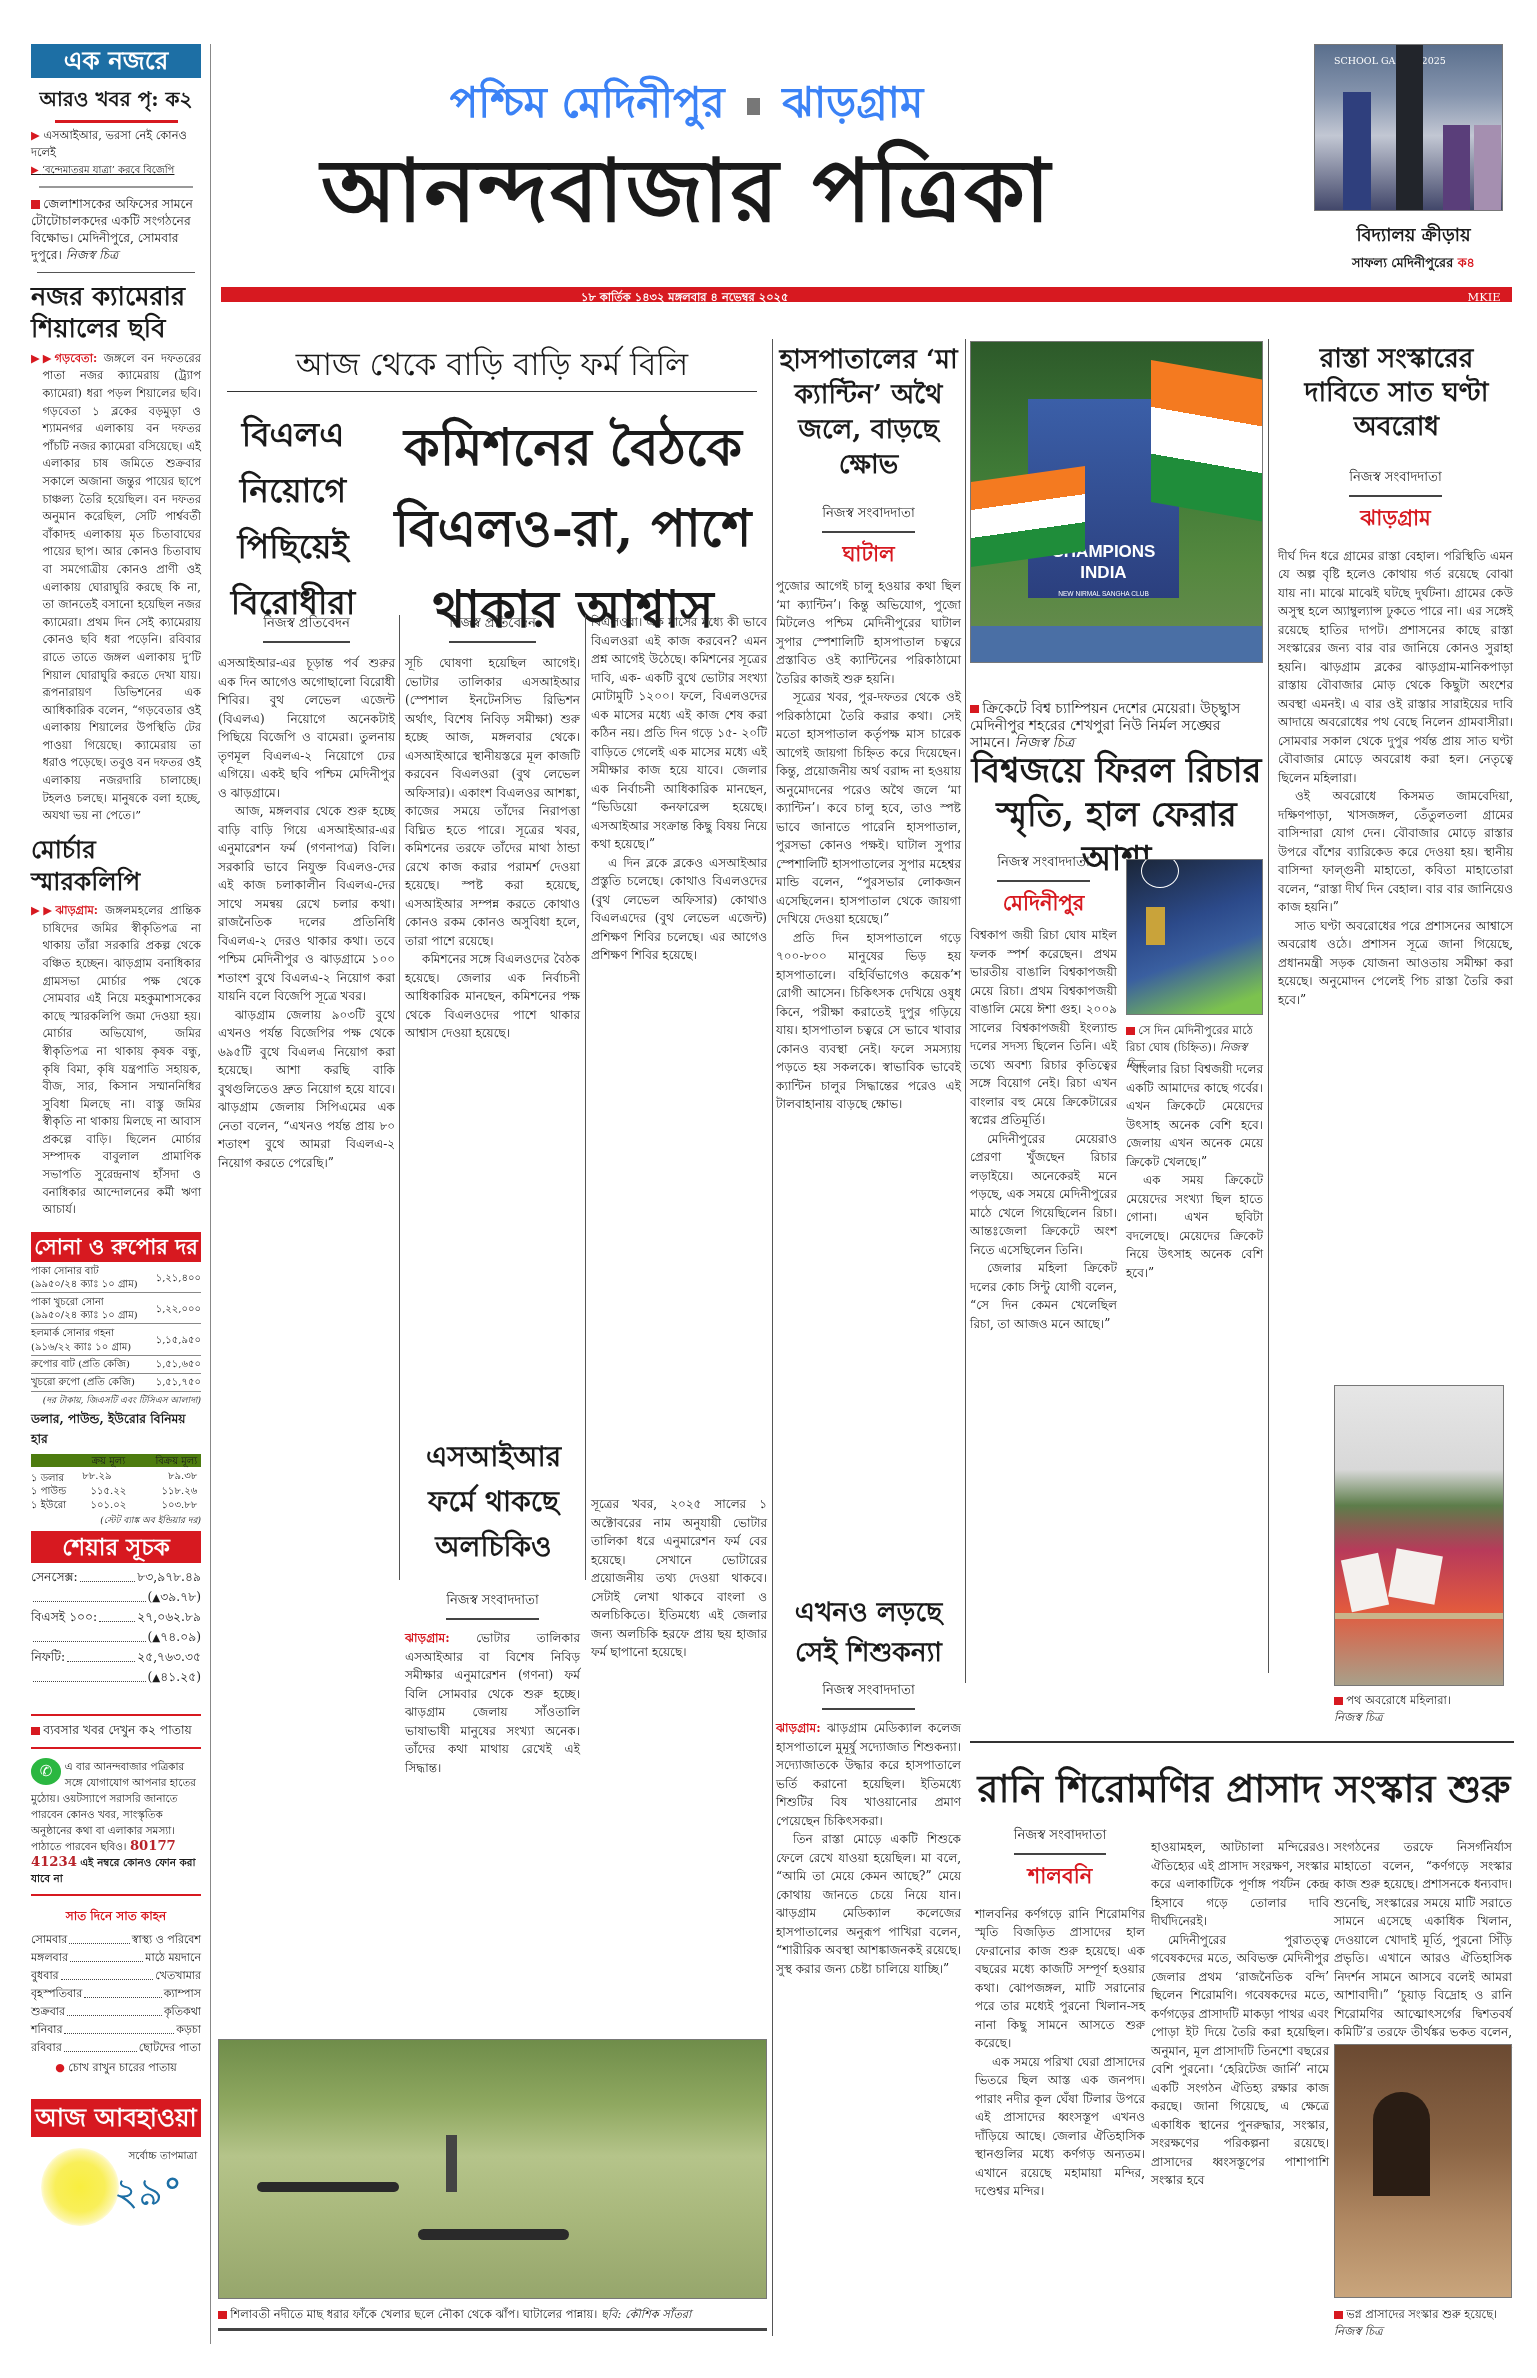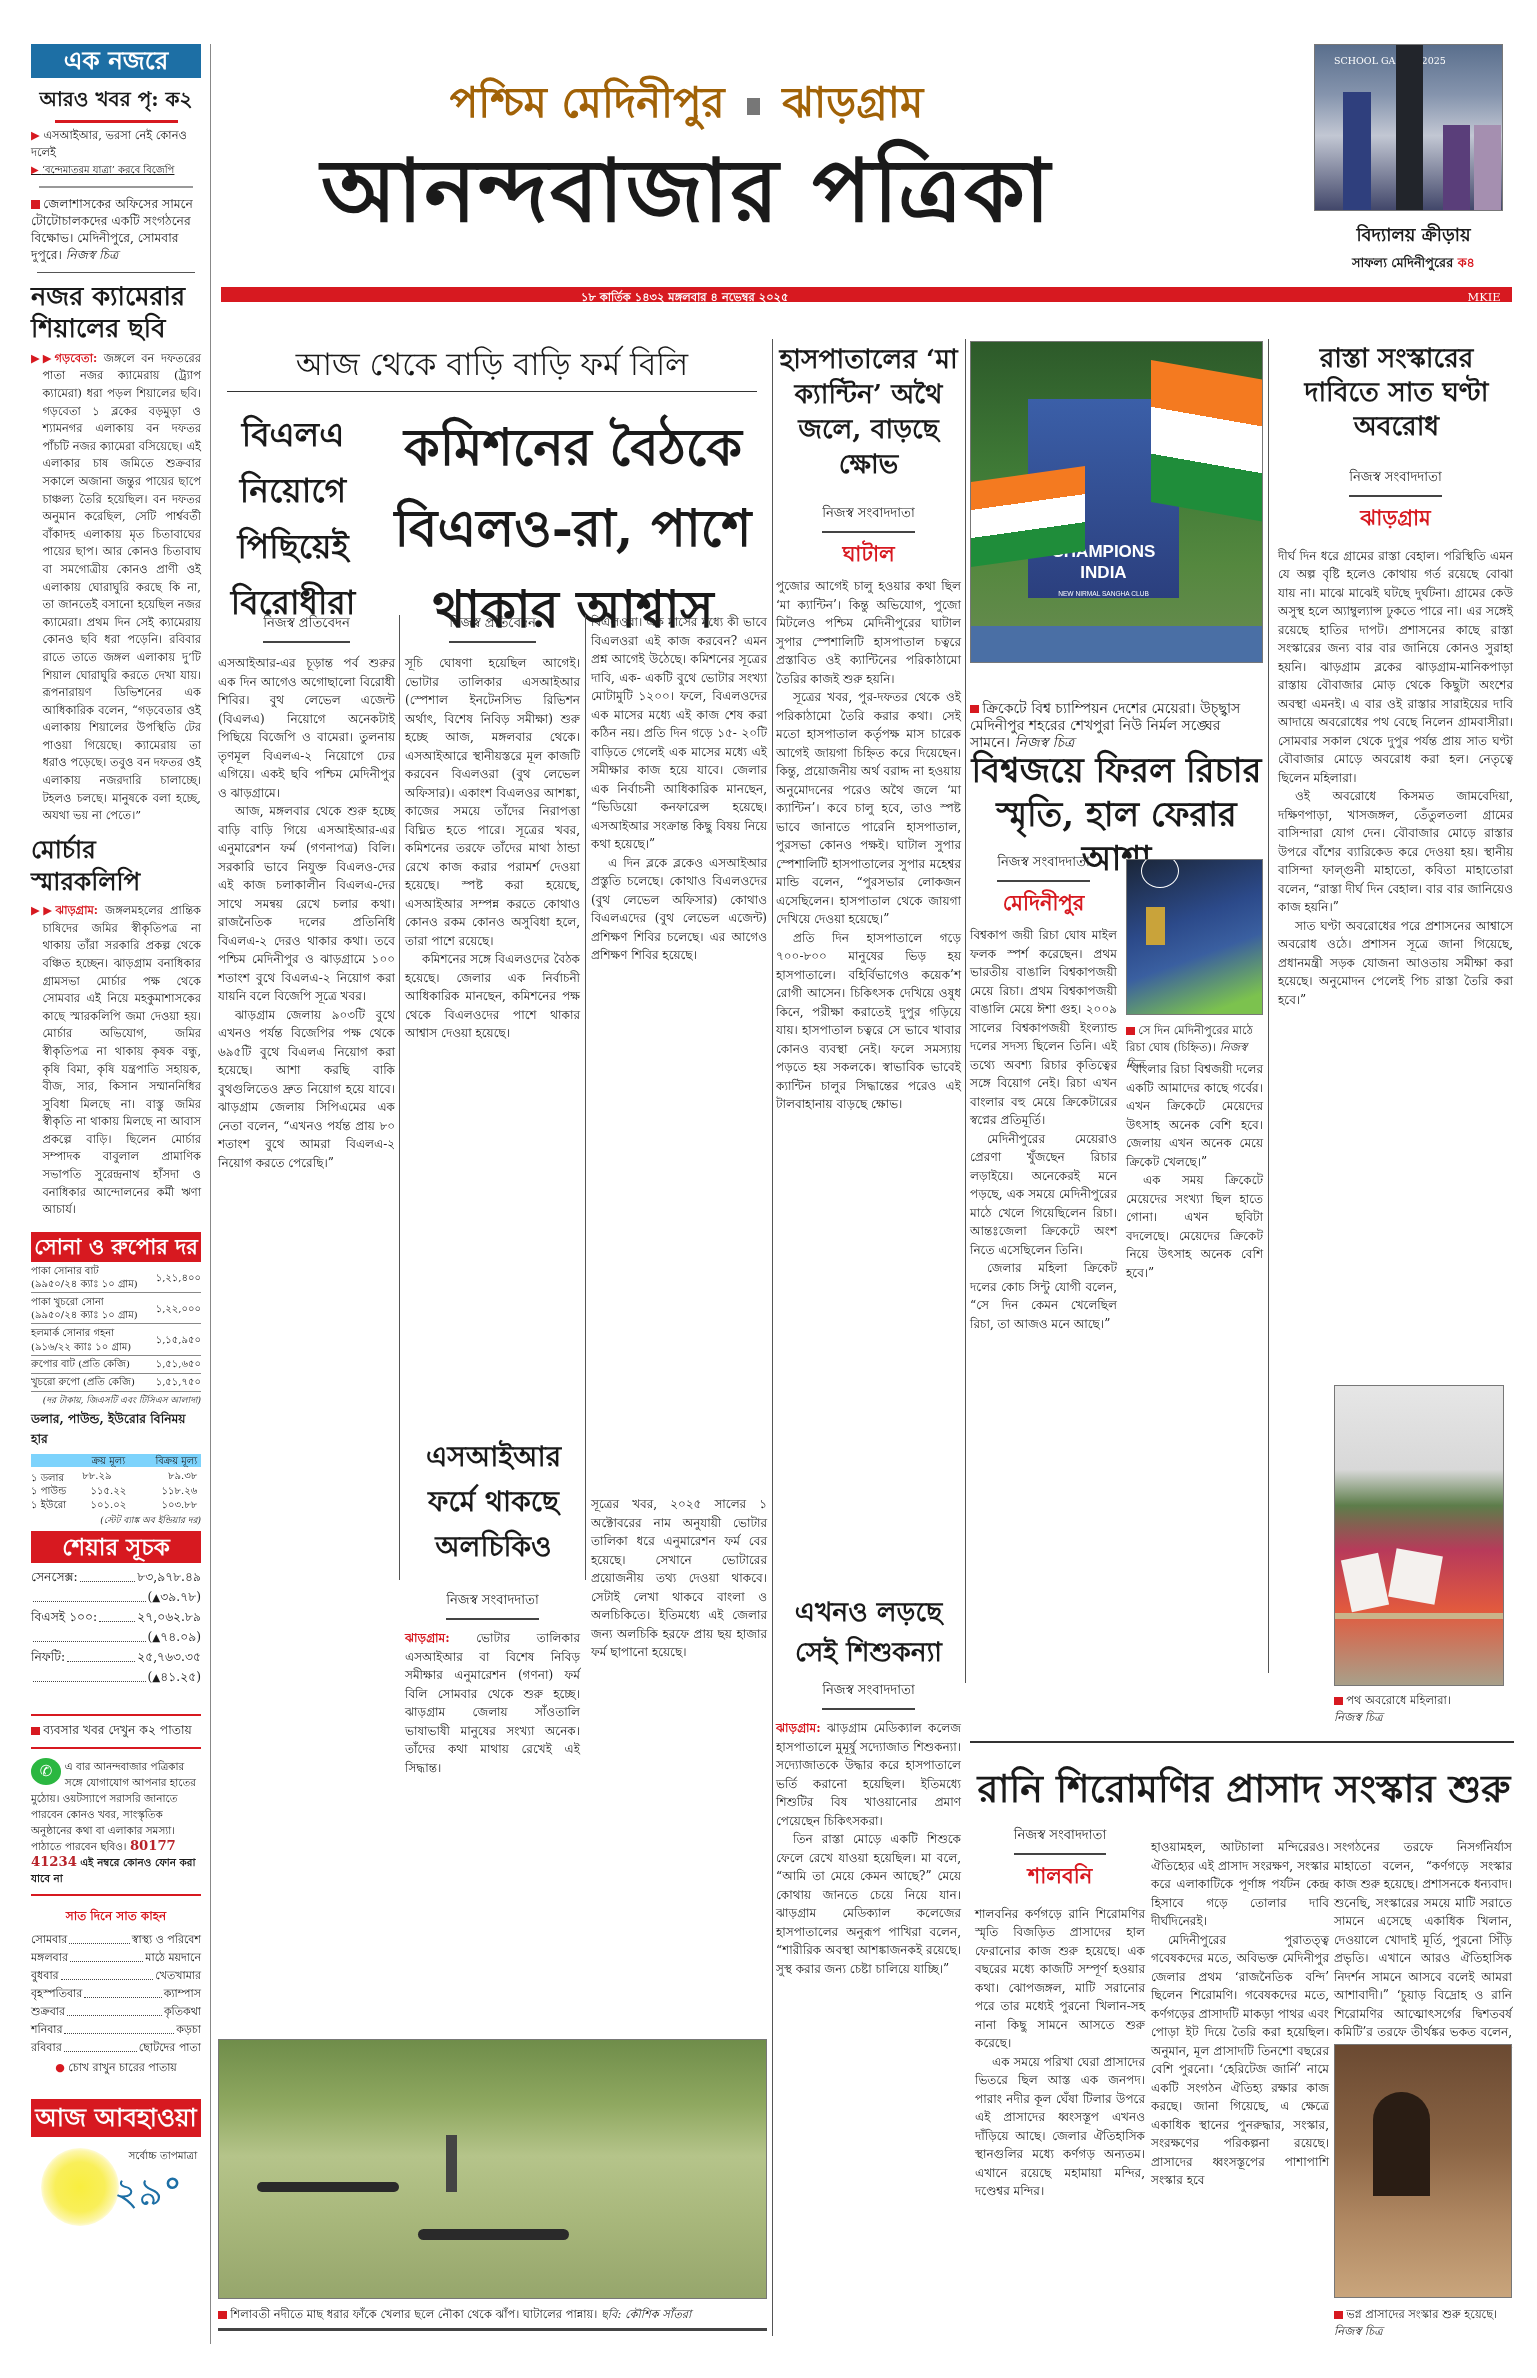--- a/index.html
+++ b/index.html
@@ -63,21 +63,21 @@
     <tr style="border-bottom:0.9px solid #888">
           <td style="padding:1.9px 0">খুচরো রুপো (প্রতি কেজি)</td>
           <td style="text-align:right">১,৫১,৭৫০</td>
         </tr>
   </tbody>
     </table>
   <div style="font-size:9px;font-style:italic;text-align:right;margin-top:1.9px;">(দর টাকায়, জিএসটি এবং টিসিএস আলাদা)</div>
   <div style="font-size:12.3px;font-weight:bold;margin-top:1.9px;">ডলার, পাউন্ড, ইউরোর বিনিময় হার</div>
   <table style="width:100%;font-size:10px;line-height:13.2px;margin-top:3.8px;">
     <tbody>
-        <tr style="background:#7dd3fc">
+        <tr style="background:#4d7c0f">
           <td style="padding:2.8px 1.9px"></td>
           <td style="text-align:center">ক্রয় মূল্য</td>
           <td style="text-align:right;padding-right:3.8px">বিক্রয় মূল্য</td>
         </tr>
     <tr>
           <td style="padding-top:3.8px">১ ডলার</td>
           <td style="text-align:left">৮৮.২৯</td>
           <td style="text-align:right;padding-right:3.8px">৮৯.৩৮</td>
         </tr>
     <tr>
@@ -182,21 +182,21 @@
     <div style="position:absolute;right:3.8px;top:7.6px;font-size:10.4px;">সর্বোচ্চ তাপমাত্রা</div>
     <div style="position:absolute;right:19px;top:21px;font-size:38px;color:#1d6fa5;">২৯°</div>
 
   </div>
 
 </div>
 
 <div class="vline" style="left:210px;top:44px;height:2300px;background:#888"></div>
 
 <div class="abs" style="left:218px;top:76px;width:937px;text-align:center;">
-  <div style="font-size:42px;color:#a16207;font-weight:bold;line-height:53px;">
+  <div style="font-size:42px;color:#3b82f6;font-weight:bold;line-height:53px;">
     <span>পশ্চিম মেদিনীপুর</span>
     <span style="display:inline-block;width:13.2px;height:17px;background:#777;vertical-align:middle;margin:0 7.6px;"></span>
     <span>ঝাড়গ্রাম</span>
   </div>
   <div style="font-size:87px;font-weight:bold;line-height:112px;margin-top:5.7px;letter-spacing:1.9px;">আনন্দবাজার পত্রিকা</div>
 </div>
 
 <div class="abs" style="left:1314px;top:44px;width:199px;">
   <div class="photo" style="position:relative;width:189px;height:167px;background:linear-gradient(180deg,#5a6f8d 0%,#8594ad 30%,#c2c7d3 55%,#42476a 100%);">
     <div style="position:absolute;left:19px;top:9.5px;color:#fff;font-size:9.5px;">SCHOOL GAMES 2025</div>

